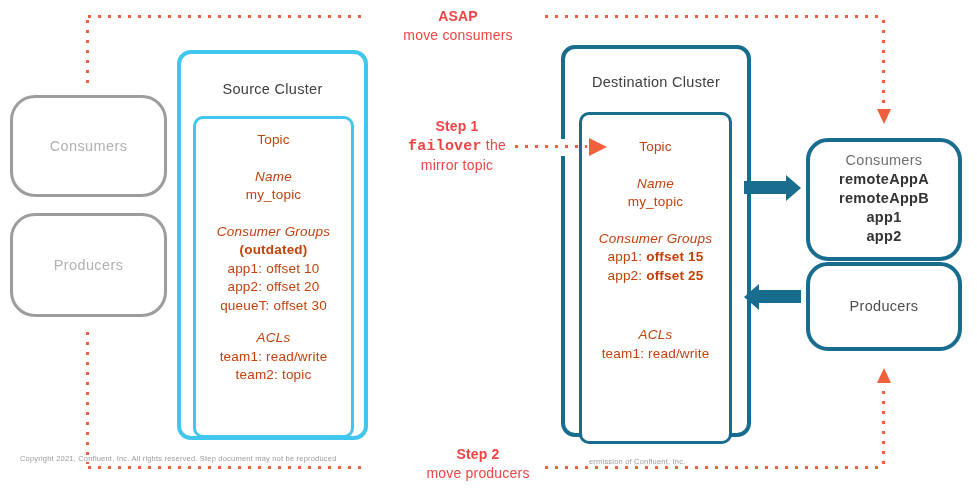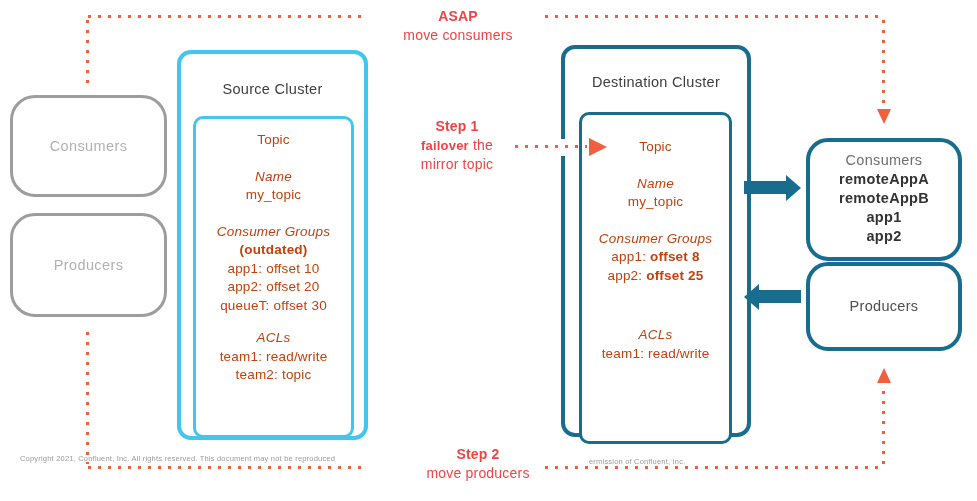--- a/index.html
+++ b/index.html
@@ -46,21 +46,21 @@
   .tri.right{border-top:9px solid transparent;border-bottom:9px solid transparent;border-left:18px solid #f0603d;}
 
   
   .shaft{height:13px;background:#186d8f;}
   .head-right{width:0;height:0;border-top:13px solid transparent;border-bottom:13px solid transparent;border-left:15px solid #186d8f;}
   .head-left{width:0;height:0;border-top:13px solid transparent;border-bottom:13px solid transparent;border-right:15px solid #186d8f;}
 
   
   .note{color:#ef4444;text-align:center;font-size:14px;line-height:18.5px;letter-spacing:.2px;}
   .note .b{font-weight:bold;}
-  .note .code{font-family:Liberation Sans, sans-serif;font-weight:bold;font-size:13px;}
+  .note .code{font-family:Liberation Mono, monospace;font-weight:bold;font-size:15px;}
 
   .copyright{font-size:7.5px;color:#9b9b9b;letter-spacing:.2px;white-space:nowrap;}
   .patch{background:#ffffff;}
 </style>
 </head>
 <body>
 
 <div class="canvas">
 
   <div class="abs dot-h" style="left:88px;top:15px;width:280px;"></div>
@@ -104,21 +104,21 @@
     </div>
   </div>
 
   <div class="abs cluster dst" style="left:545px;top:45px;width:182px;height:384px;">
     <div class="cluster-title" style="top:25px;">Destination Cluster</div>
     <div class="topic-box dst" style="left:14px;top:63px;width:147px;height:303px;padding-top:23px;">
       <div class="ln">Topic</div>
       <div class="ln it gap18">Name</div>
       <div class="ln">my_topic</div>
       <div class="ln it gap18">Consumer Groups</div>
-      <div class="ln"><span>app1: </span><span class="bd">offset 8</span></div>
+      <div class="ln"><span>app1: </span><span class="bd">offset 15</span></div>
       <div class="ln"><span>app2: </span><span class="bd">offset 25</span></div>
       <div class="ln it gap41">ACLs</div>
       <div class="ln">team1: read/write</div>
     </div>
   </div>
 
   <div class="abs patch" style="left:541px;top:139px;width:34px;height:17px;"></div>
 
   <div class="abs note" style="left:393px;top:117px;width:128px;">
     <div class="b">Step 1</div>
@@ -142,16 +142,16 @@
   </div>
   <div class="abs teal-box" style="left:806px;top:262px;width:148px;height:81px;display:flex;align-items:center;justify-content:center;">
     <span class="ln" style="color:#4e4e4e;">Producers</span>
   </div>
 
   <div class="abs note" style="left:408px;top:445px;width:140px;">
     <div class="b">Step 2</div>
     <div>move producers</div>
   </div>
 
-  <div class="abs copyright" style="left:20px;top:454px;">Copyright 2021, Confluent, Inc. All rights reserved. This document may not be reproduced</div>
+  <div class="abs copyright" style="left:20px;top:454px;">Copyright 2021, Confluent, Inc. All rights reserved. Step document may not be reproduced</div>
   <div class="abs copyright" style="left:545px;top:457px;margin-left:44px;">ermission of Confluent, Inc.</div>
 
 </div>
 
 </body></html>

